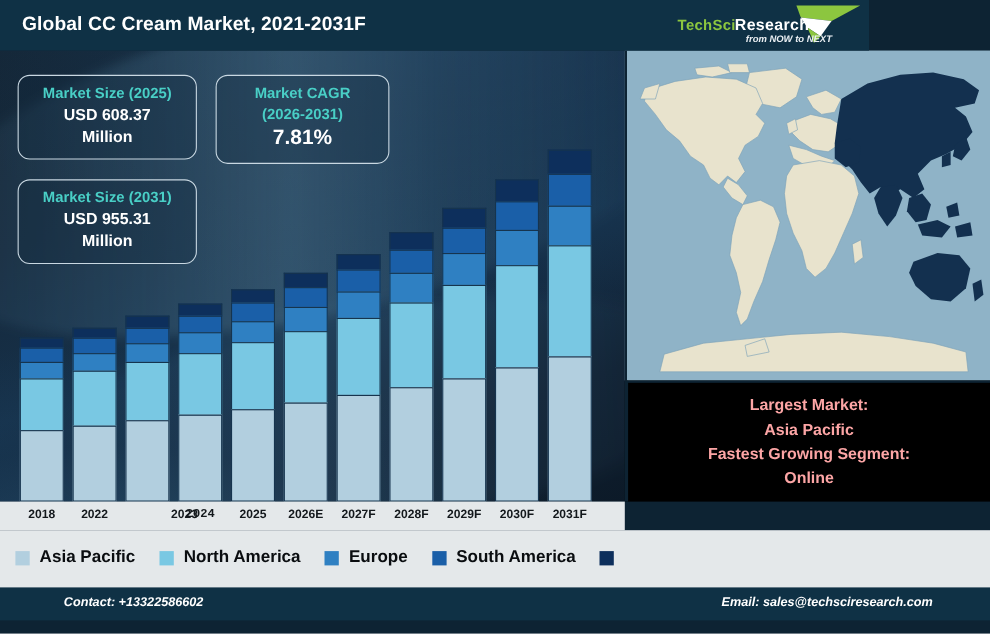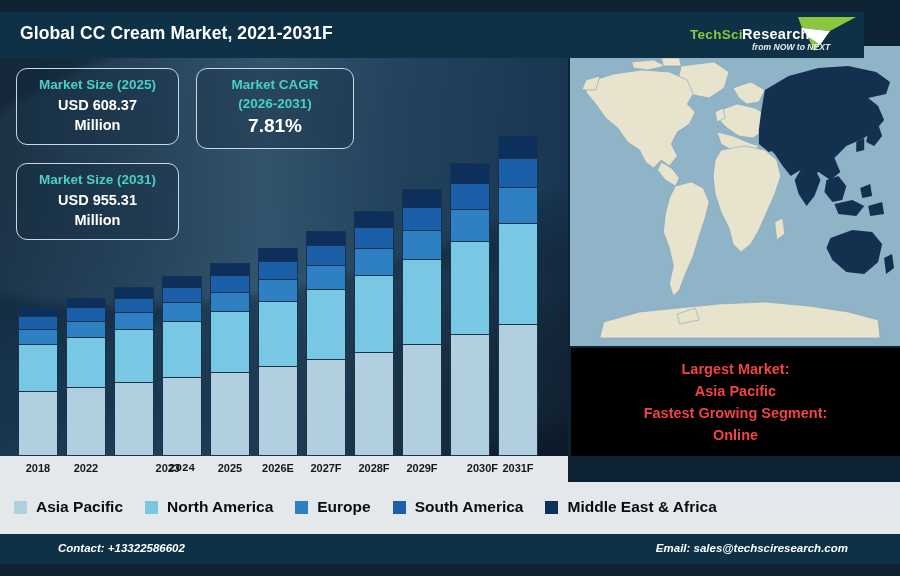--- a/index.html
+++ b/index.html
@@ -9,21 +9,21 @@
     overflow: hidden;
   }
   .page {
     position: relative;
     width: 900px; height: 576px;
     background: #0d2333;
   }
 
   
   .header {
-    position: absolute; left: 0; top: 12px; width: 864px; height: 46px;
+    position: absolute; left: 0; top: 0; width: 790px; height: 46px;
     background: #0f3145;
     z-index: 6;
   }
   .header-title {
     position: absolute; left: 20px; top: 11px;
     font-size: 17.5px; font-weight: bold; color: #ffffff;
     letter-spacing: .1px;
   }
   .logo {
     position: absolute; right: 6px; top: 3px;
@@ -107,21 +107,21 @@
   .info-box {
     position: absolute; left: 568px; top: 346px;
     width: 332px; height: 110px;
     background: #000000;
     border-left: 3px solid #0d2333;
     border-top: 2px solid #0d2333;
     display: flex; flex-direction: column;
     align-items: center; justify-content: center;
     z-index: 5;
   }
-  .info-line { font-size: 14.5px; font-weight: bold; color: #ef4444; line-height: 1.52; }
+  .info-line { font-size: 14.5px; font-weight: bold; color: #fca5a5; line-height: 1.52; }
 
   
   .legend {
     position: absolute; left: 0; top: 482px; width: 900px; height: 64px;
     background: #e4e8ea;
     z-index: 6;
   }
   .legend-inner {
     position: absolute; left: 14px; top: 16px;
     display: flex; align-items: center; gap: 22px;
@@ -265,21 +265,21 @@
   <div class="axis" id="axis">
       <div class="axis-lbl" style="left: 10px;">2018</div>
       <div class="axis-lbl" style="left: 58px;">2022</div>
       <div class="axis-lbl" style="left: 124px; text-align: right;">2023</div>
       <div class="axis-lbl" style="left: 154px; font-family: Liberation Mono, monospace;">2024</div>
       <div class="axis-lbl" style="left: 202px;">2025</div>
       <div class="axis-lbl" style="left: 250px;">2026E</div>
       <div class="axis-lbl" style="left: 298px;">2027F</div>
       <div class="axis-lbl" style="left: 346px;">2028F</div>
       <div class="axis-lbl" style="left: 394px;">2029F</div>
-      <div class="axis-lbl" style="left: 442px; text-align: right;">2030F</div>
+      <div class="axis-lbl" style="left: 442px;">2030F</div>
       <div class="axis-lbl" style="left: 490px;">2031F</div>
     </div>
 
   <div class="map-box">
     <svg viewBox="0 0 332 300" preserveAspectRatio="none">
       <rect x="0" y="0" width="332" height="300" id="map-ocean" fill="#8fb3c7"></rect>
       <g id="map-land" fill="#e8e3cd" stroke="#7fa3b8" stroke-width="0.6">
 
         <path d="M112 20 L145 16 L160 26 L155 42 L140 52 L120 48 L108 36 Z"></path>
 
@@ -364,21 +364,20 @@
         <div class="legend-item">
           <span class="legend-sw" style="background: rgb(47, 128, 194);"></span>
           <span class="legend-lbl">Europe</span>
         </div>
         <div class="legend-item">
           <span class="legend-sw" style="background: rgb(26, 95, 168);"></span>
           <span class="legend-lbl">South America</span>
         </div>
         <div class="legend-item">
           <span class="legend-sw" style="background: rgb(13, 47, 92);"></span>
-          <span class="legend-lbl">Middle East &amp; Africa</span>
         </div>
       </div>
   </div>
 
   <div class="footer">
     <div class="footer-left">Contact: +13322586602</div>
     <div class="footer-right">Email: sales@techsciresearch.com</div>
   </div>
 
 </div>

